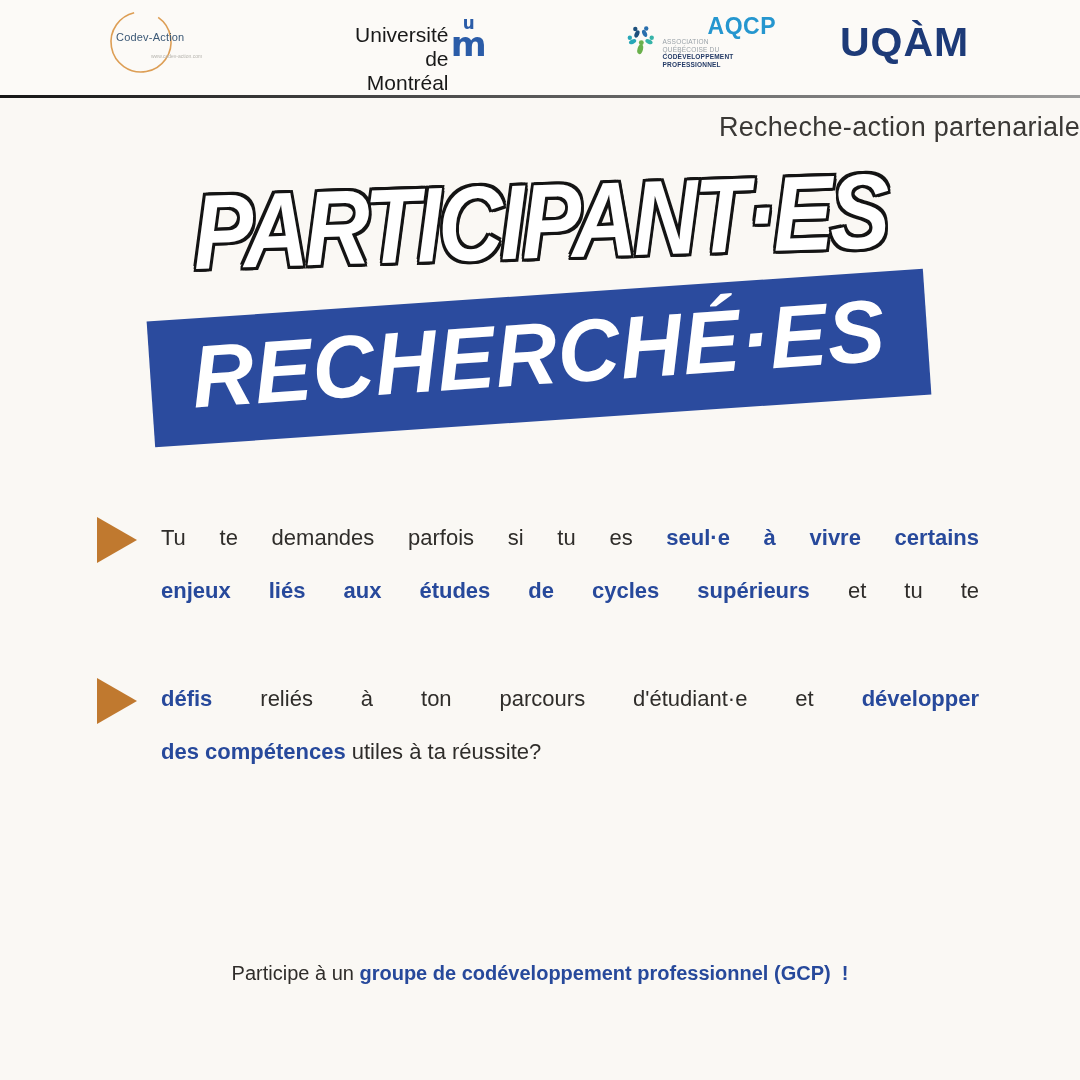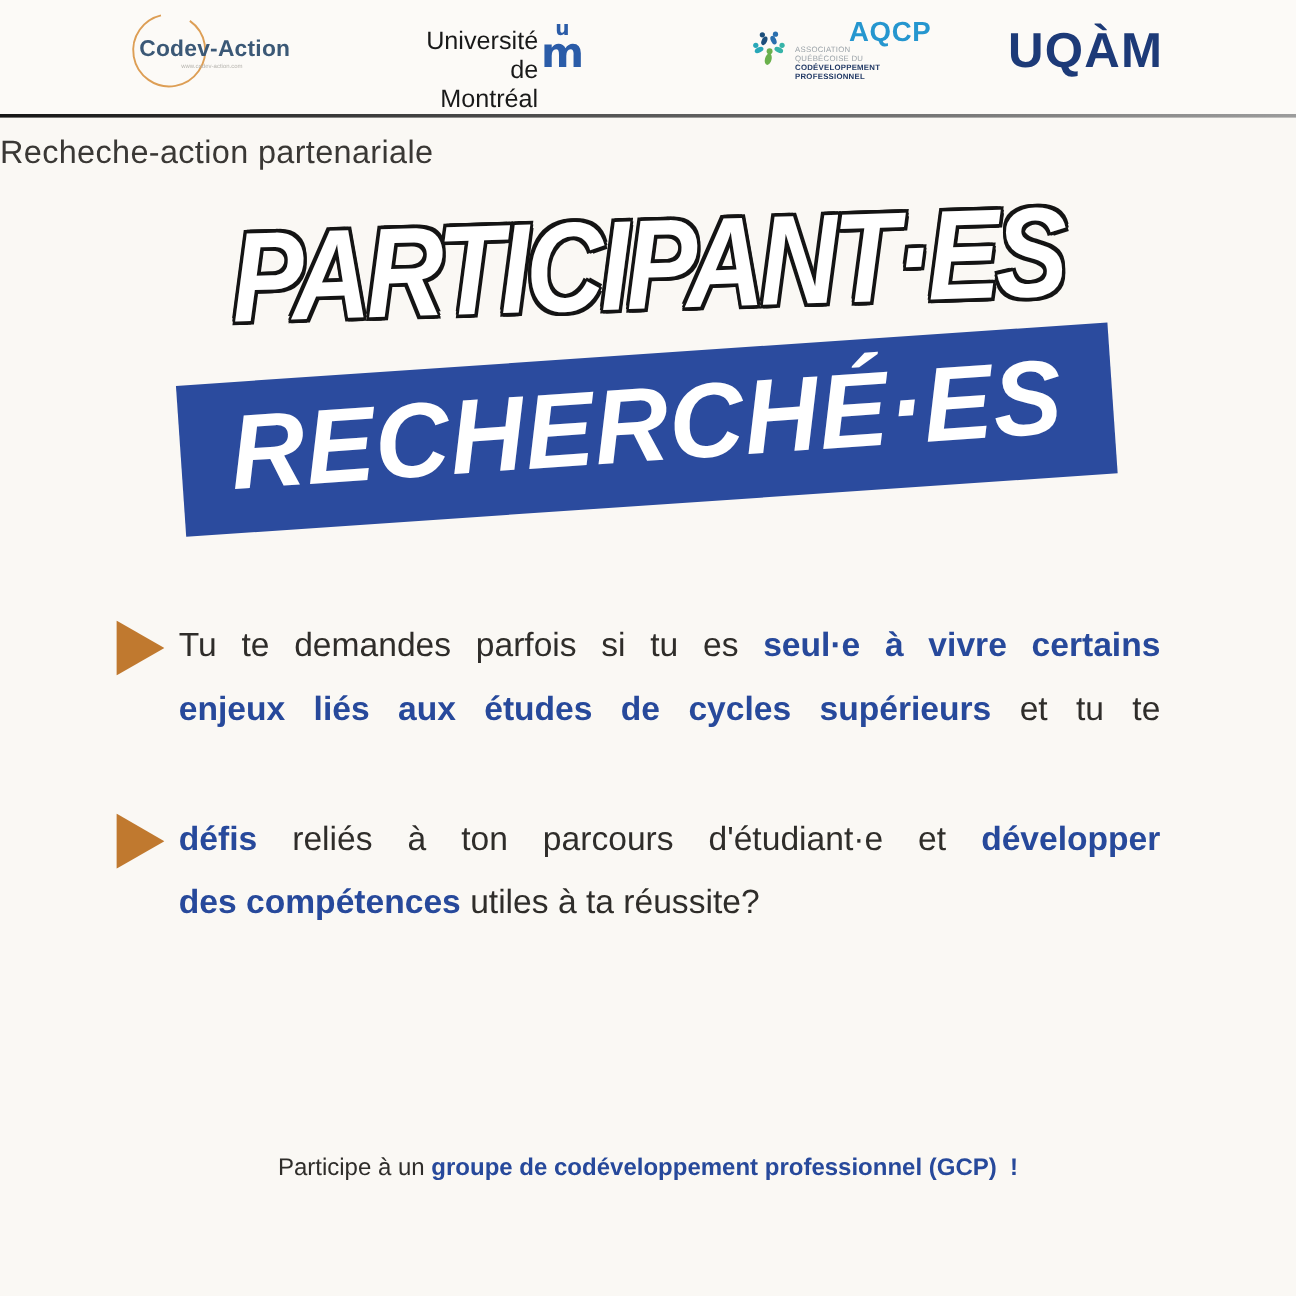--- a/index.html
+++ b/index.html
@@ -8,62 +8,62 @@
 
   
   .header{position:absolute;top:0;left:0;width:1080px;height:95px;background:#fcfaf7;}
   .divider{position:absolute;top:95px;left:0;width:1080px;height:3px;
            background:linear-gradient(to right,#161616,#9c9c9c);}
 
   .logo{position:absolute;}
   
   .codev{left:103px;top:8px;width:135px;height:70px;}
   .codev svg{position:absolute;left:0;top:0;}
-  .codev .name{position:absolute;left:13px;top:23px;font-size:19px;font-weight:bold;
+  .codev .name{position:absolute;left:13px;top:23px;font-size:11px;font-weight:normal;
                color:#3b5876;letter-spacing:.2px;white-space:nowrap;}
   .codev .tag{position:absolute;left:48px;top:45px;font-size:5px;color:#b6b4ae;white-space:nowrap;}
   
   .udem{left:350px;top:14px;width:135px;height:62px;display:flex;align-items:flex-start;}
   .udem .txt{width:100px;text-align:right;font-family:Liberation Sans, sans-serif;
              font-size:21px;line-height:24px;color:#191919;padding-top:9px;}
   .udem svg{margin-left:5px;}
   
   .aqcp{left:626px;top:12px;width:150px;height:70px;display:flex;}
   .aqcp .txt{margin-left:7px;padding-top:2px;}
   .aqcp .acr{font-size:23px;font-weight:bold;color:#2596cf;letter-spacing:.5px;line-height:24px;margin-left:45px;}
   .aqcp .s{font-size:6.5px;line-height:7.5px;letter-spacing:.2px;}
   .aqcp .gray{color:#9aa2a8;}
   .aqcp .navy{color:#233a66;font-weight:bold;}
   
   .uqam{left:840px;top:20px;font-size:41px;font-weight:800;color:#1d3a78;
         letter-spacing:1px;line-height:44px;}
 
   
-  .subtitle{position:absolute;top:112px;left:0;width:1080px;text-align:left;
+  .subtitle{position:absolute;top:112px;left:0;width:1080px;text-align:right;
             font-size:27px;color:#3a3835;letter-spacing:.3px;}
   .headline{position:absolute;top:166px;left:0;width:1080px;text-align:center;
             transform:rotate(-1.8deg);}
   .headline span{display:inline-block;font-size:106px;line-height:1.05;font-weight:bold;
             font-style:italic;letter-spacing:-4px;white-space:nowrap;color:#ffffff;
             transform:scaleX(.85);
             -webkit-text-stroke:3.5px #141414;paint-order:stroke fill;
             text-shadow:-3px -3px 0 #141414,3px -3px 0 #141414,-3px 3px 0 #141414,
                         3px 3px 0 #141414,0 -3px 0 #141414,0 3px 0 #141414,
                         -3px 0 0 #141414,3px 0 0 #141414;}
   .banner{position:absolute;left:150px;top:295px;width:778px;height:126px;
           background:#2b4b9e;transform:rotate(-3.9deg);
           display:flex;align-items:center;justify-content:center;}
   .banner span{font-size:88px;font-weight:bold;font-style:italic;color:#ffffff;
           letter-spacing:1px;white-space:nowrap;transform:scaleX(.97);padding-bottom:8px;}
 
   
   .bullets{position:absolute;left:97px;top:511px;width:900px;}
   .bullet{display:flex;margin-bottom:55px;}
   .tri{flex:0 0 40px;margin-top:6px;}
-  .lines{margin-left:12px;width:818px;font-size:28px;color:#2f2d2a;}
+  .lines{margin-left:24px;width:818px;font-size:22px;color:#2f2d2a;}
   .line{height:53px;line-height:53px;}
   .line.j{text-align:justify;text-align-last:justify;}
   .b{font-weight:bold;color:#27499b;}
 
   
   .cta{position:absolute;top:962px;left:0;width:1080px;text-align:center;
        font-size:20px;white-space:nowrap;color:#2f2d2a;}
 </style>
 </head>
 <body>

